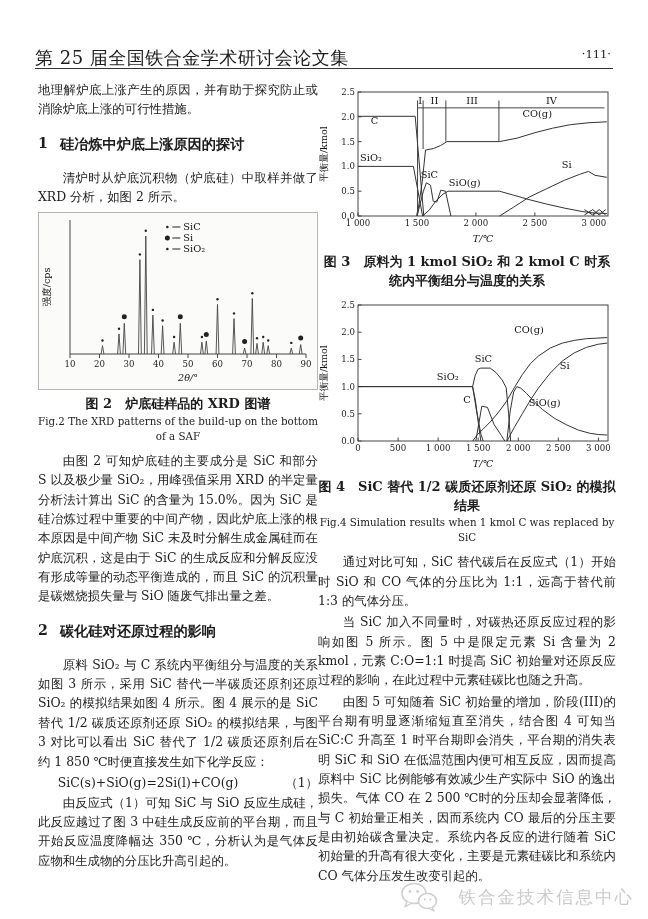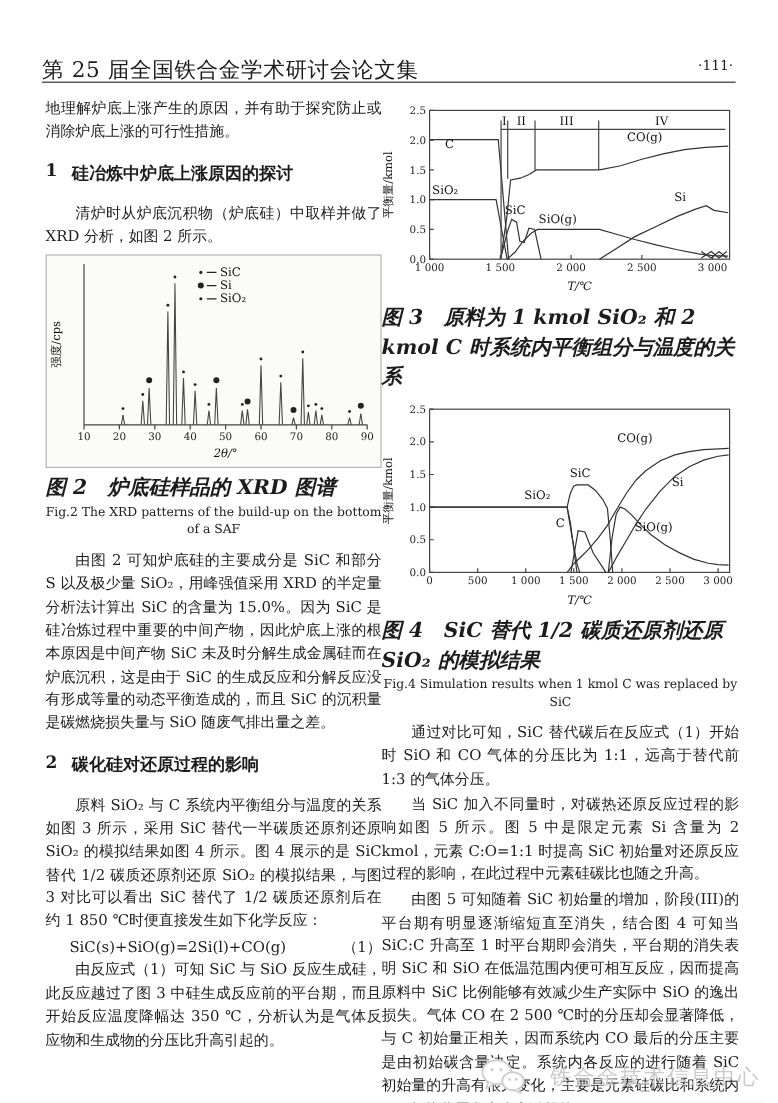--- a/index.html
+++ b/index.html
@@ -15,21 +15,21 @@
   .columns{position:absolute;top:80px;left:38px;width:572px;display:flex;}
   .col-left{width:282px;}
   .col-right{width:298px;}
   .para{font-size:12.4px;line-height:1.56;text-align:justify;margin:0 0 2px 0;}
   .indent{text-indent:2em;}
   .sec-head{font-size:14.2px;font-weight:bold;margin:16px 0 14px 0;display:flex;gap:12px;}
   .eq-row{display:flex;justify-content:space-between;font-size:12.4px;line-height:1.6;padding-left:1.6em;}
   
   .figure{margin:6px 0 4px 0;}
   .fig2-box{border:1px solid #b5b5b5;background:#fbfbfa;padding:1px;}
-  .fig-cap-cn{font-size:17px;font-weight:bold;margin-top:5px;line-height:1.45;font-style:italic;}
+  .fig-cap-cn{font-size:13px;font-weight:bold;text-align:center;margin-top:5px;line-height:1.45;}
   .fig-cap-en{font-size:10.3px;text-align:center;line-height:1.4;margin-bottom:8px;color:#222;}
   svg .tick{font-size:8.6px;fill:#222;font-family:"DejaVu Serif",serif;}
   svg .axlab{font-size:9.6px;fill:#111;font-family:"DejaVu Serif",serif;}
   svg .slab{font-size:9.8px;fill:#111;font-family:"DejaVu Serif",serif;}
   
   .footer{position:absolute;right:14px;bottom:6px;display:flex;align-items:center;gap:21px;color:#cacaca;}
   .footer-text{font-size:17.5px;letter-spacing:2px;font-family:"DejaVu Sans","Liberation Sans",sans-serif;}
 </style>
 </head>
 <body>

